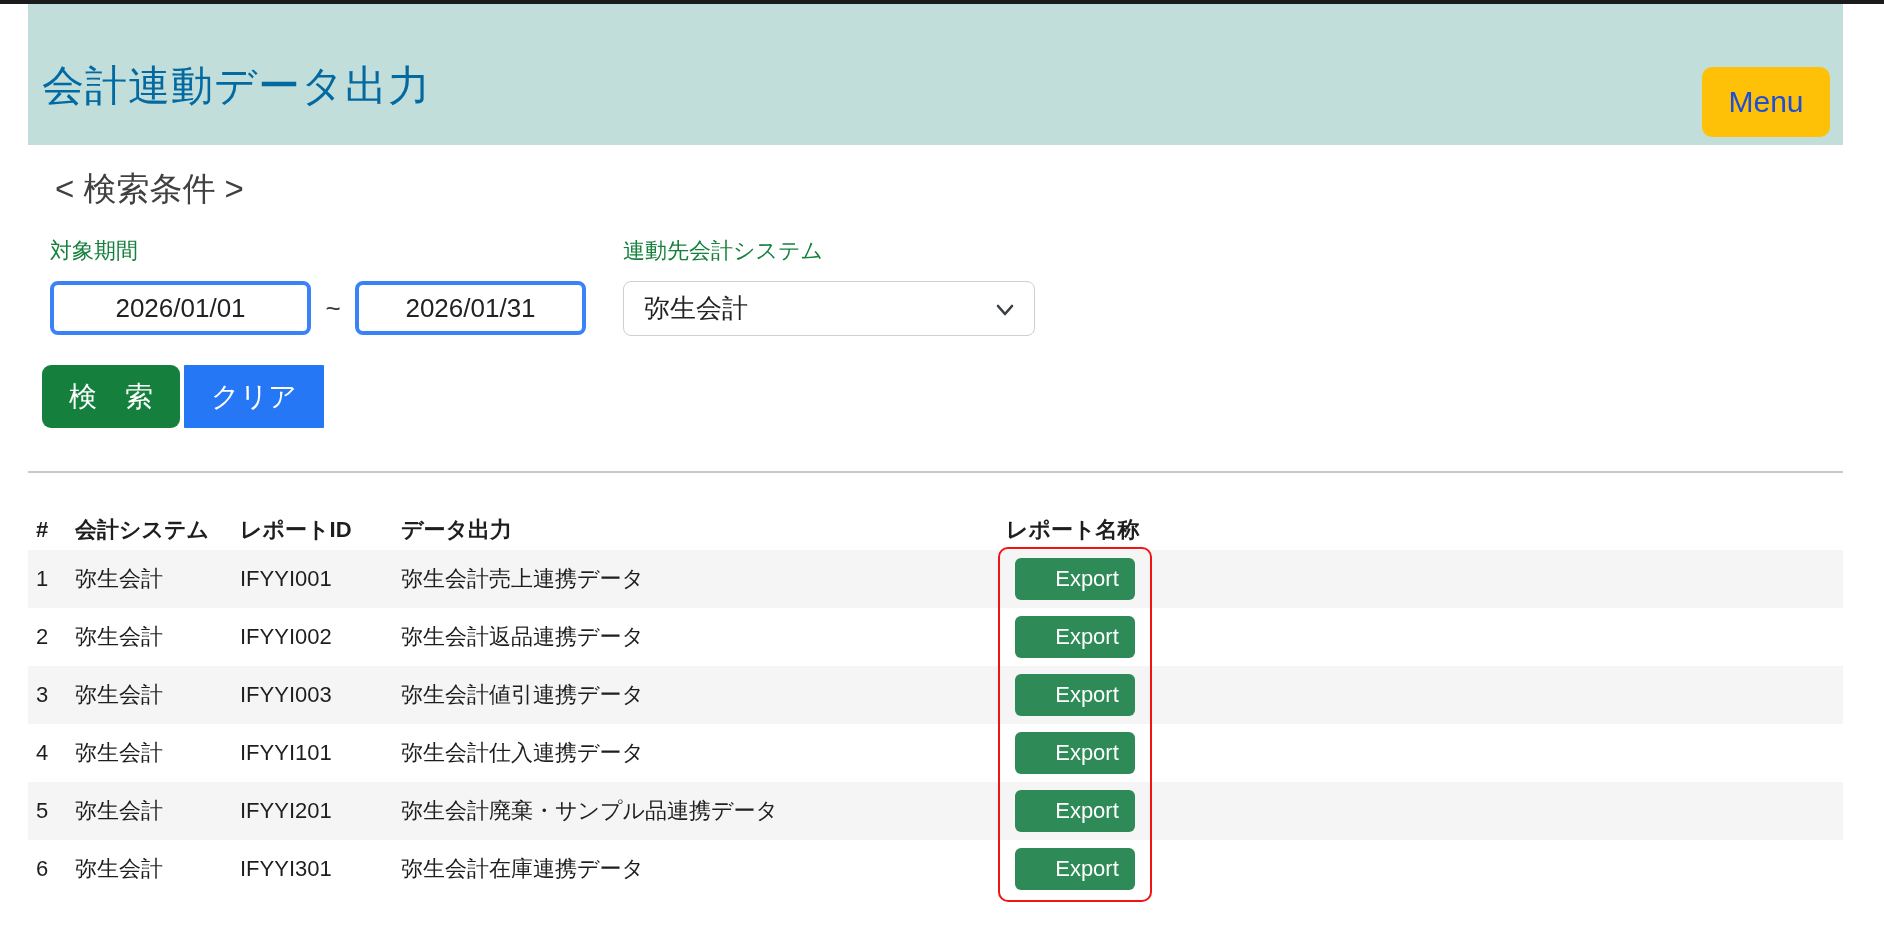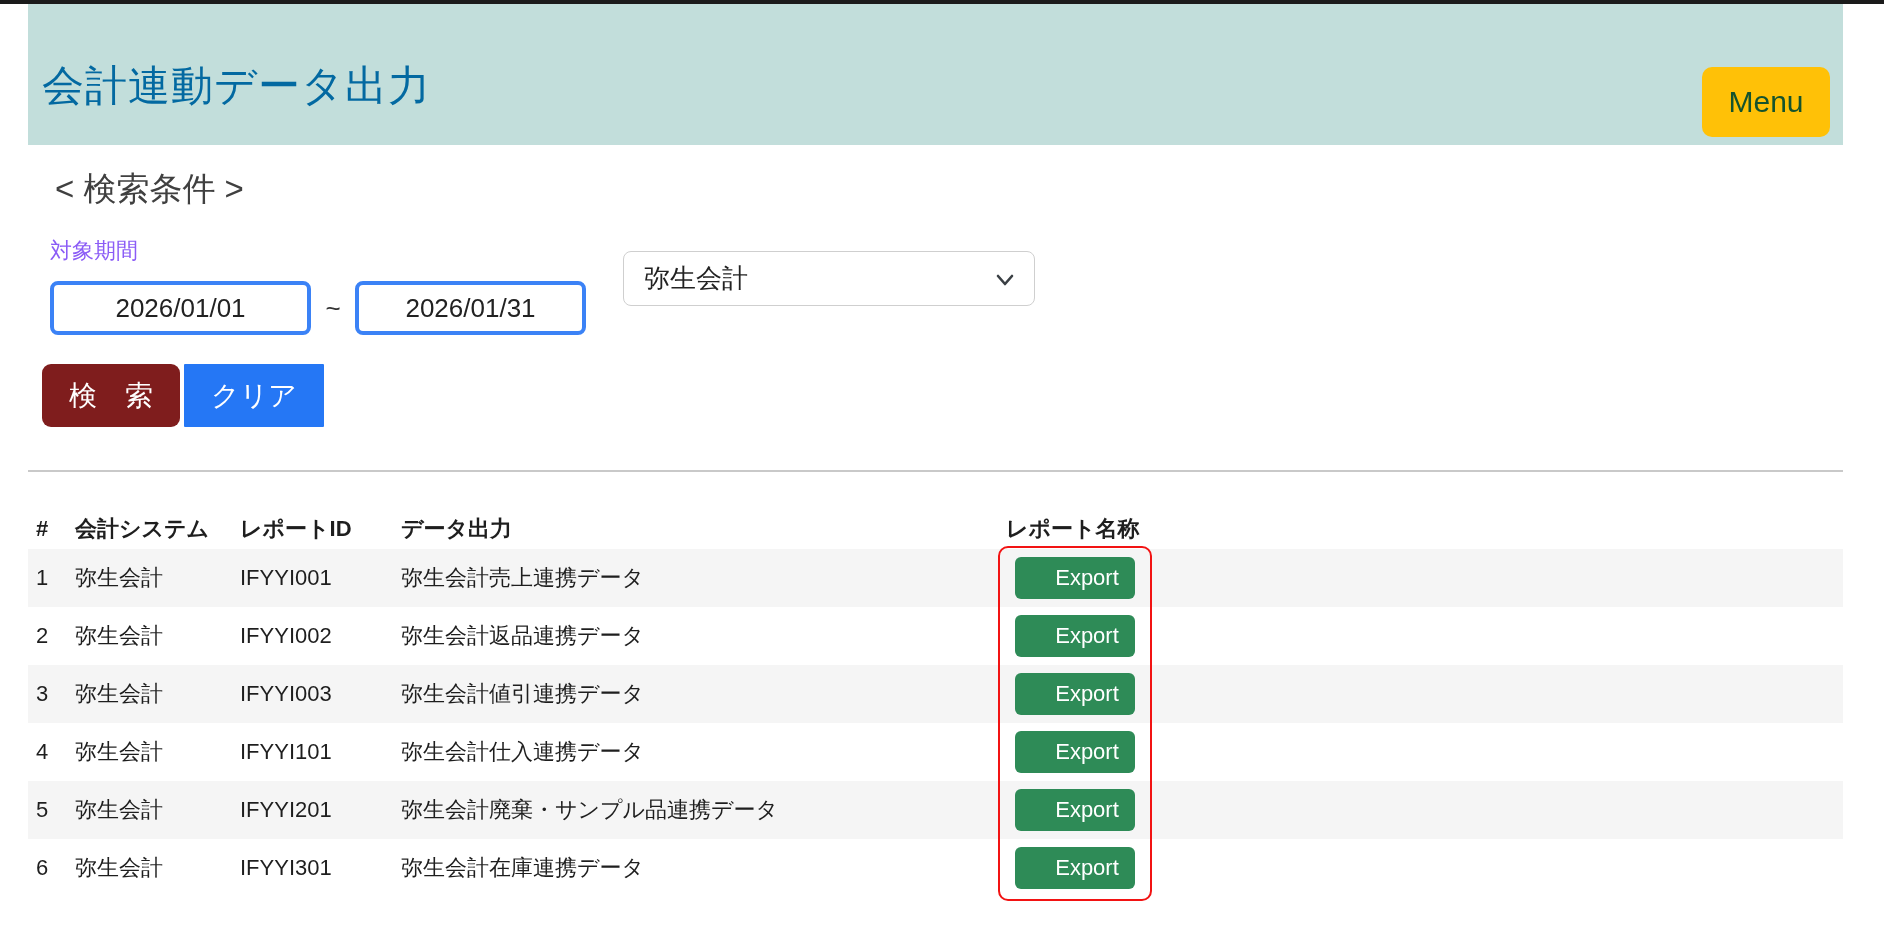--- a/index.html
+++ b/index.html
@@ -5,46 +5,46 @@
   * { margin:0; padding:0; box-sizing:border-box; }
   html,body { width:1884px; height:925px; background:#ffffff;
     font-family:"Liberation Sans","DejaVu Sans",sans-serif; color:#1e1e1e; }
 
   .topbar { height:4px; width:100%; background:#1b1b1b; }
 
   .header { position:relative; margin:0 41px 0 28px; height:141px; background:#c2dedb; }
   .page-title { position:absolute; left:14px; top:54px; font-size:42px; font-weight:400;
     color:#0369a1; letter-spacing:1px; }
   .menu-btn { position:absolute; right:13px; top:63px; width:128px; height:70px;
-    background:#ffc107; border:none; border-radius:10px; font-size:30px; color:#14532d;
+    background:#ffc107; border:none; border-radius:10px; font-size:30px; color:#1d4ed8;
     font-family:inherit; cursor:pointer; }
 
   .main { margin:0 41px 0 28px; }
 
   .search-heading { margin:22px 0 0 27px; font-size:33px; font-weight:400; color:#404040; }
 
   .fields { display:flex; margin-top:24px; }
   .group-period { margin-left:22px; }
   .group-system { margin-left:37px; }
-  .field-label { font-size:22px; color:#8b5cf6; }
+  .field-label { font-size:22px; color:#15803d; }
   .controls { display:flex; align-items:center; margin-top:15px; }
 
   .date-input { width:261px; height:54px; border:4px solid #3b82f6; border-radius:8px;
     text-align:center; font-size:26px; color:#222; font-family:inherit; background:#fff; }
   .date-input.to { width:231px; }
   .tilde { width:44px; text-align:center; font-size:26px; color:#333; }
 
   .select-box { position:relative; width:412px; height:55px; border:1px solid #cfcfcf;
     border-radius:8px; background:#fff; display:flex; align-items:center;
     padding:0 48px 0 20px; cursor:pointer; }
   .select-value { font-size:26px; color:#222; }
   .chevron { position:absolute; right:18px; top:17px; }
 
   .actions { display:flex; margin-top:29px; }
-  .btn-search { margin-left:14px; width:138px; height:63px; background:#7f1d1d; color:#fff;
+  .btn-search { margin-left:14px; width:138px; height:63px; background:#15803d; color:#fff;
     border:none; border-radius:9px; font-size:28px; font-family:inherit; cursor:pointer; }
   .btn-clear { margin-left:4px; width:140px; height:63px; background:#2577f5; color:#fff;
     border:none; border-radius:1px; font-size:28px; font-family:inherit; cursor:pointer; }
 
   .divider { margin-top:43px; border:none; border-top:2px solid #c9c9c9; }
 
   .results { position:relative; margin-top:37px; }
   .thead, .trow { display:grid; grid-template-columns:39px 165px 161px 605px 1fr;
     align-items:center; padding-left:8px; }
   .thead { height:40px; font-weight:700; font-size:22px; }
@@ -74,20 +74,21 @@
     <div class="group-period">
       <div class="field-label">対象期間</div>
       <div class="controls">
         <input class="date-input from" type="text" value="2026/01/01" style="">
         <span class="tilde">~</span>
         <input class="date-input to" type="text" value="2026/01/31" style="">
       </div>
     </div>
 
     <div class="group-system">
+      <div class="field-label">連動先会計システム</div>
       <div class="controls">
         <div class="select-box">
           <span class="select-value">弥生会計</span>
           <span class="chevron">
             <svg width="22" height="22" viewBox="0 0 22 22">
               <polyline points="4,7 11,15 18,7" fill="none" stroke="#3a3f44" stroke-width="2.6" stroke-linecap="round" stroke-linejoin="round"></polyline>
             </svg>
           </span>
         </div>
       </div>

